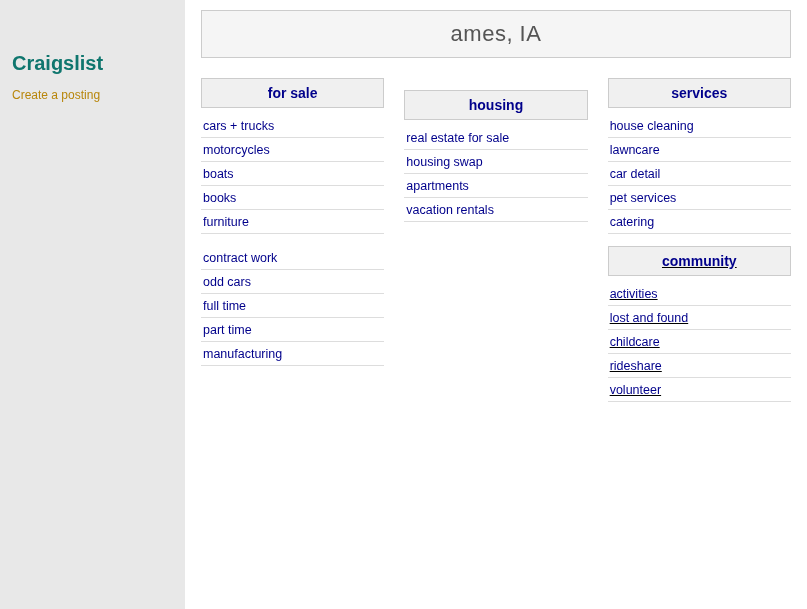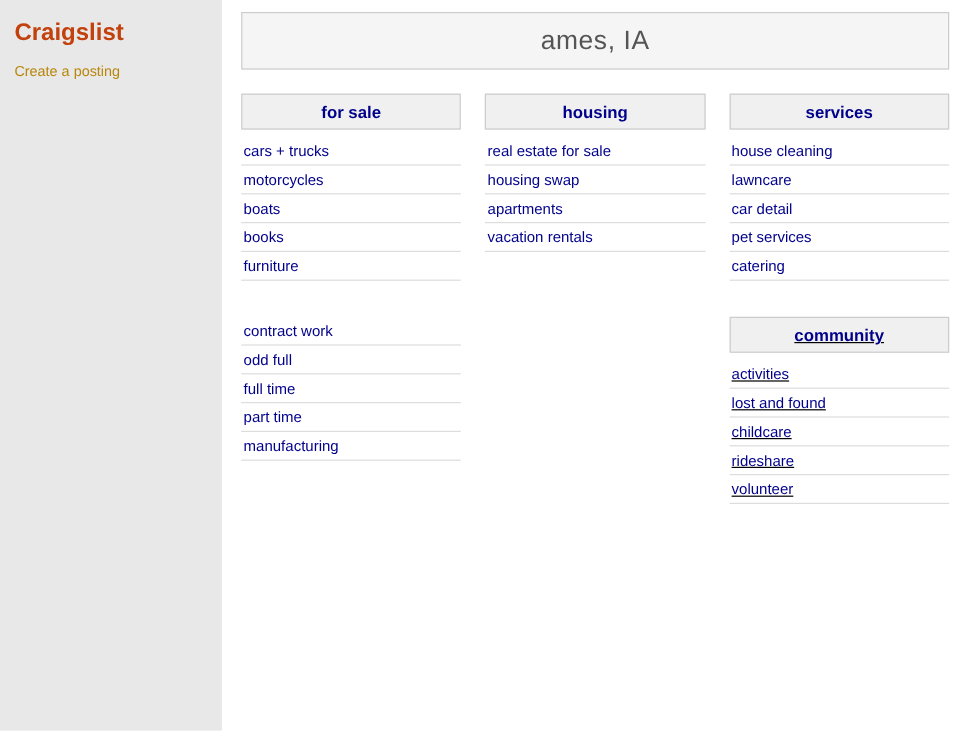--- a/index.html
+++ b/index.html
@@ -14,24 +14,25 @@
     }
 
     
     #sidebar {
       width: 185px;
       background: #e8e8e8;
       padding: 16px 12px;
       flex-shrink: 0;
     }
     #sidebar .site-title {
-      color: #c2410c;
+      color: #0f766e;
       font-weight: bold;
       font-size: 20px;
       margin-bottom: 12px;
+      margin-top: 36px;
     }
     #sidebar .create-posting {
       color: #b8860b;
       font-size: 12px;
       text-decoration: none;
       cursor: pointer;
       margin-top: 17px;
     }
 
     
@@ -51,21 +52,22 @@
       font-size: 22px;
       color: #555;
       margin-bottom: 20px;
       letter-spacing: 0.5px;
     }
 
     
     .sections-row {
       display: flex;
       gap: 20px;
-      margin-bottom: 30px;
+      margin-bottom: 12px;
+      align-items: center;
     }
 
     .section {
       flex: 1;
       min-width: 0;
     }
 
     .section-title {
       border: 1px solid #ccc;
       background: #f0f0f0;
@@ -157,21 +159,21 @@
           <li><a href="#">catering</a></li>
         </ul>
     </div>
   </div>
 
   <div class="bottom-row">
 
     <div class="section section-jobs">
       <ul class="section-items">
       <li><a href="#">contract work</a></li>
-          <li><a href="#">odd full</a></li>
+          <li><a href="#">odd cars</a></li>
           <li><a href="#">full time</a></li>
           <li><a href="#">part time</a></li>
           <li><a href="#">manufacturing</a></li>
         </ul>
     </div>
 
     <div class="section section-empty"></div>
 
     <div class="section section-community">
       <div class="section-title">community</div>

